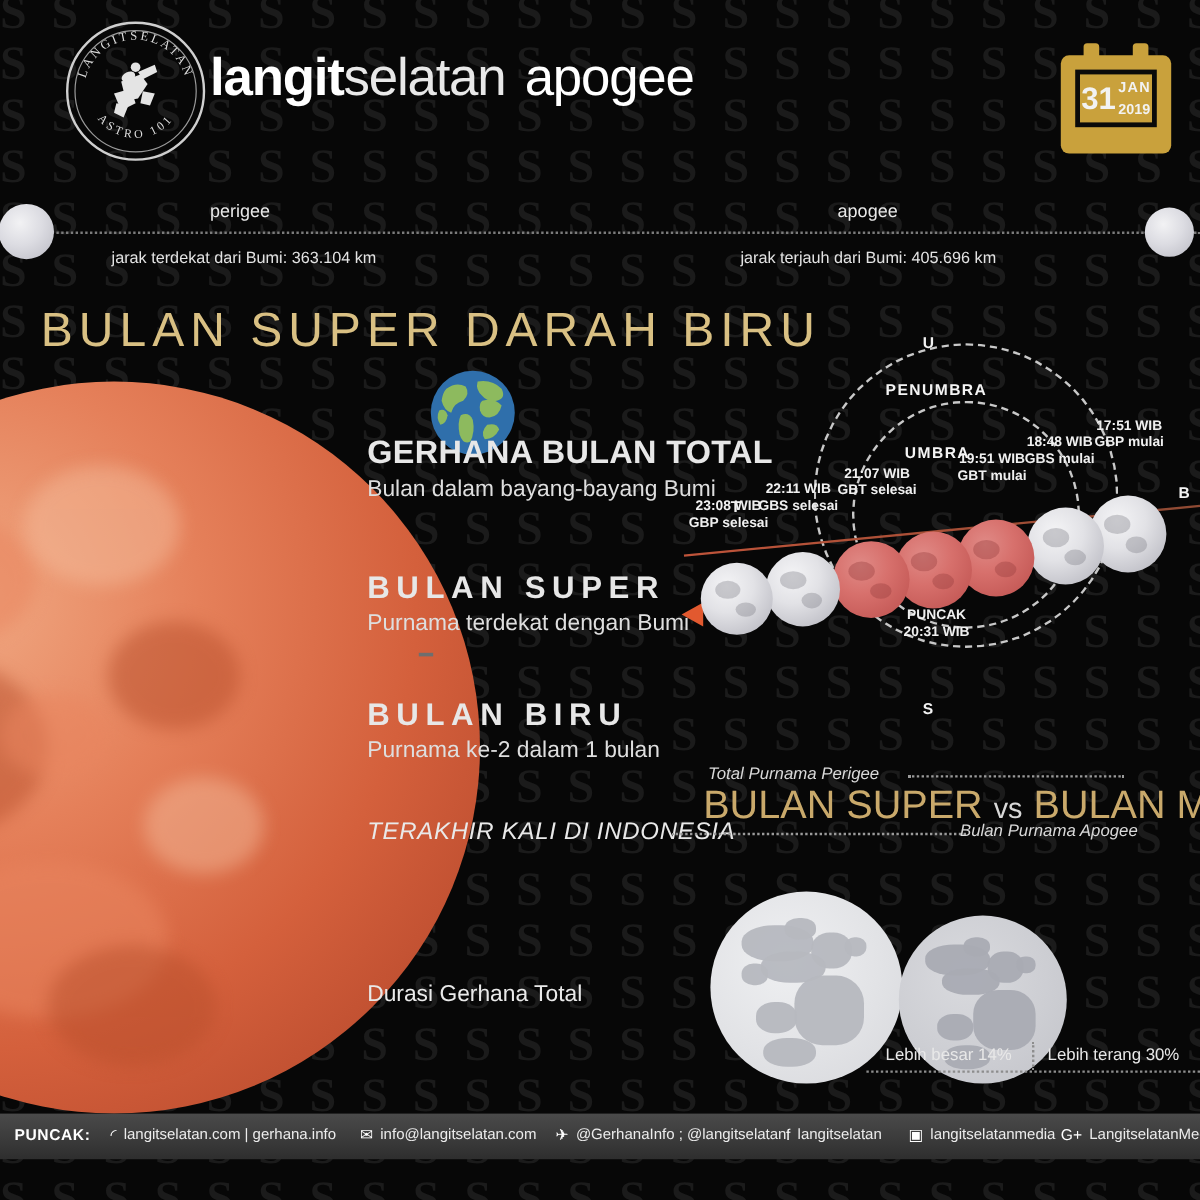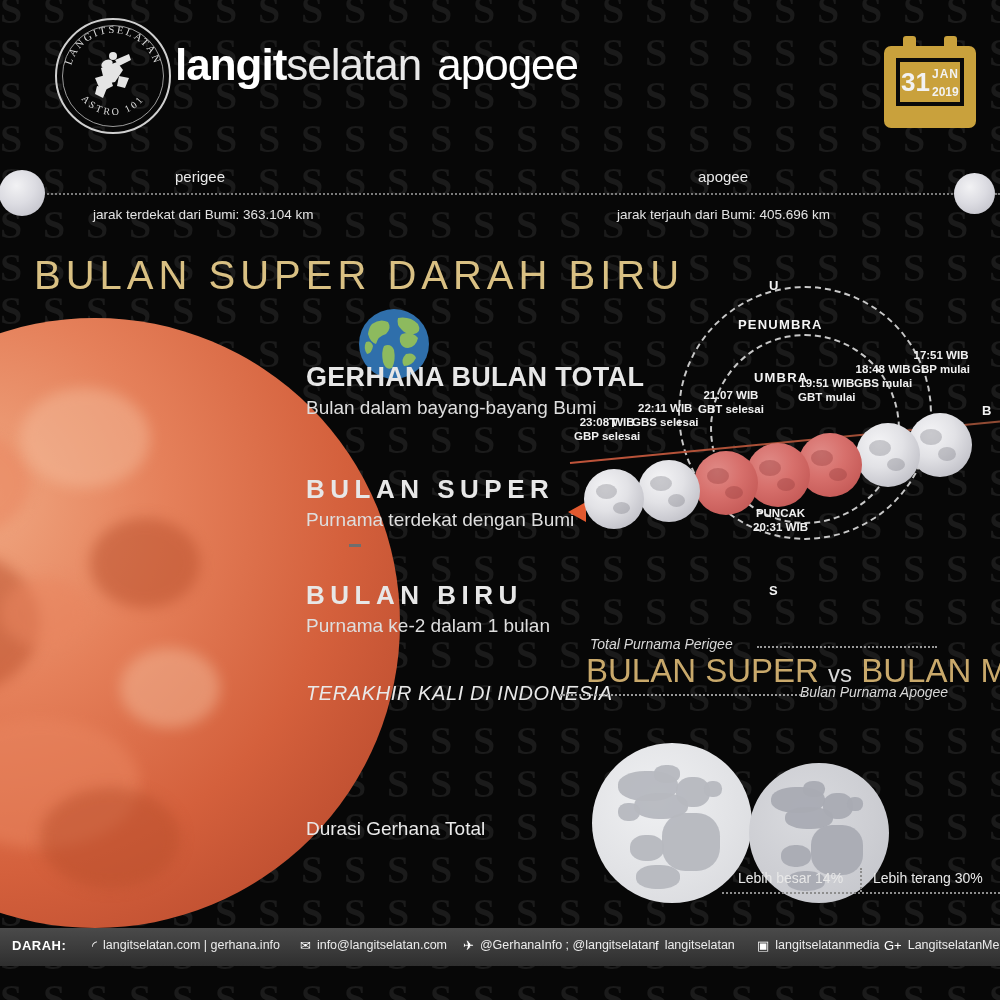--- a/index.html
+++ b/index.html
@@ -907,21 +907,21 @@
       <div class="mare" style="left:38px;top:108px;width:38px;height:20px;"></div>
     </div>
 
     <div class="cap" style="left:178px;top:240px;">Lebih besar 14%</div>
     <div class="cap" style="left:313px;top:240px;">Lebih terang 30%</div>
     <div class="dot-cap" style="left:162px;top:262px;width:278px;"></div>
     <div class="dot-cap" style="left:300px;top:238px;width:0;height:24px;border-top:none;border-left:2px dotted #8d8d8d;"></div>
   </div>
 
   <div class="footer">
-    <div class="kontak">DARAH:</div>
+    <div class="kontak">PUNCAK:</div>
     <div class="fitem" style="left:92px;">
       <span class="ic">◜</span>
       <span>langitselatan.com | gerhana.info</span>
     </div>
     <div class="fitem" style="left:300px;">
       <span class="ic">✉</span>
       <span>info@langitselatan.com</span>
     </div>
     <div class="fitem" style="left:463px;">
       <span class="ic">✈</span>

